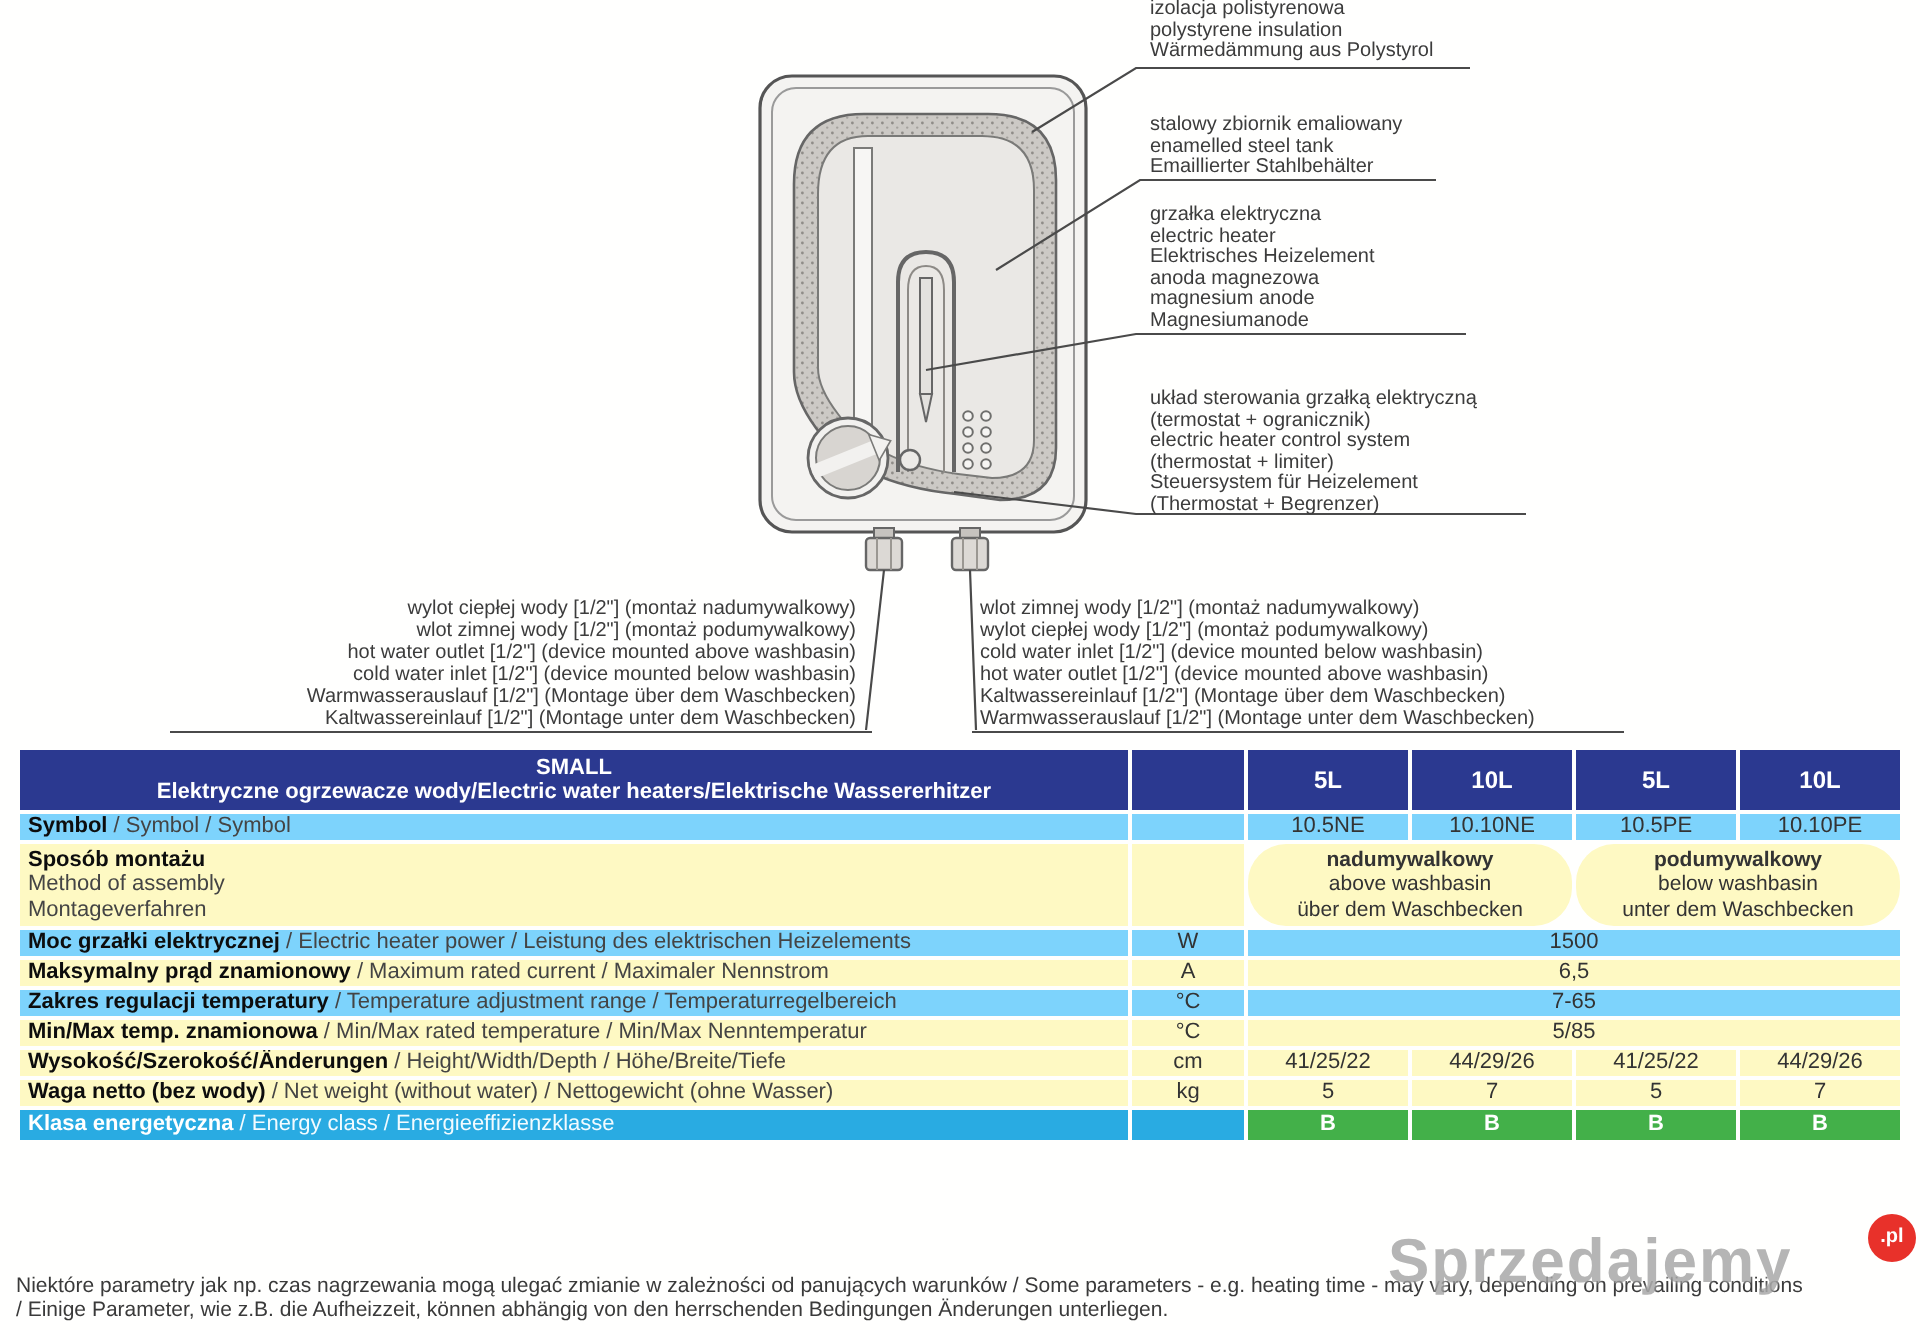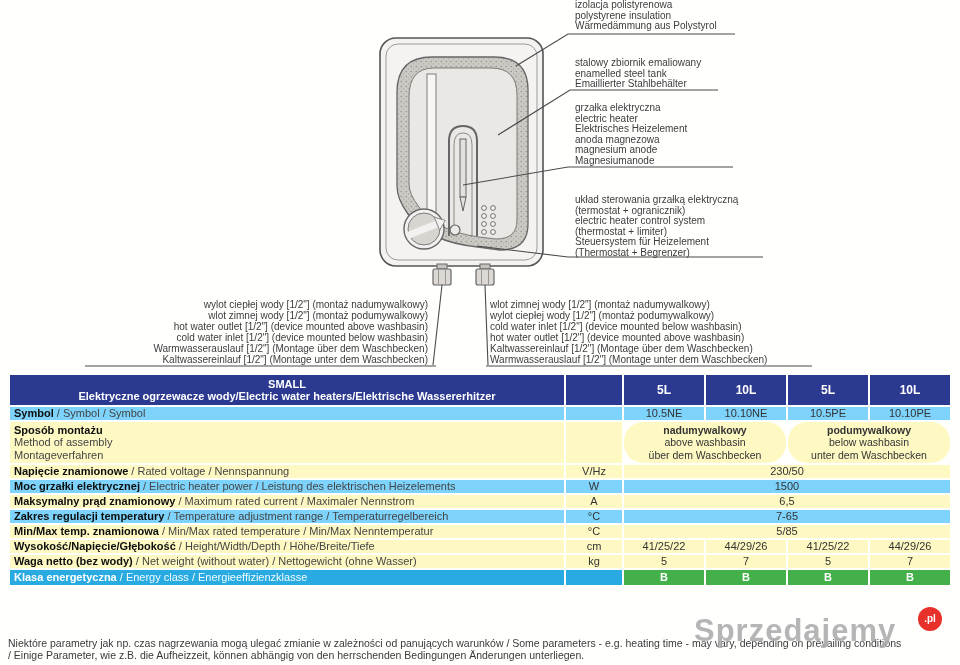--- a/index.html
+++ b/index.html
@@ -34,21 +34,21 @@
   td.grp{text-align:center;font-size:10.5px;line-height:13px;border-radius:19px;}
   tr.energy td.cyan{background:#29abe2;color:#fff;}
   tr.energy td.cyan b{color:#fff;}
   tr.energy td.cyan span{color:#f2fbff;}
   tr.energy td.greenb{background:#43b049;color:#fff;font-weight:bold;text-align:center;height:15px;}
   
   .footer{position:absolute;left:8px;top:637px;font-size:10.5px;line-height:12px;color:#3a3a3a;width:944px;}
   
   .watermark{position:absolute;left:694px;top:613px;font-size:31px;font-weight:bold;
              color:rgba(120,120,120,0.55);letter-spacing:1px;text-shadow:0 0 2px rgba(255,255,255,0.8);}
-  .wm-badge{position:absolute;left:224px;top:-6px;width:24px;height:24px;border-radius:50%;
+  .wm-badge{position:absolute;left:240px;top:-6px;width:24px;height:24px;border-radius:50%;
             background:#e8312a;color:#fff;font-size:10px;font-weight:bold;line-height:24px;
             text-align:center;letter-spacing:0;text-shadow:none;}
 </style>
 </head>
 <body>
 
 <div class="page">
 
   <svg class="diag-svg" width="960" height="372" viewBox="0 0 960 372">
     <defs>
@@ -200,25 +200,20 @@
 über dem Waschbecken</span>
         </td>
         <td class="grp" colspan="2">
           <b class="blk">podumywalkowy</b>
           <span class="blk ml">below washbasin
 unter dem Waschbecken</span>
         </td>
       </tr>
 
 
-      <tr class="gray">
-        <td class="desc"><b>Napięcie znamionowe</b><span> / Rated voltage / Nennspannung</span></td>
-        <td class="unit">V/Hz</td>
-        <td class="val" colspan="4">230/50</td>
-      </tr>
 
       <tr class="white">
         <td class="desc"><b>Moc grzałki elektrycznej</b><span> / Electric heater power / Leistung des elektrischen Heizelements</span></td>
         <td class="unit">W</td>
         <td class="val" colspan="4">1500</td>
       </tr>
 
       <tr class="gray">
         <td class="desc"><b>Maksymalny prąd znamionowy</b><span> / Maximum rated current / Maximaler Nennstrom</span></td>
         <td class="unit">A</td>
@@ -232,21 +227,21 @@
       </tr>
 
       <tr class="gray">
         <td class="desc"><b>Min/Max temp. znamionowa</b><span> / Min/Max rated temperature / Min/Max Nenntemperatur</span></td>
         <td class="unit">°C</td>
         <td class="val" colspan="4">5/85</td>
       </tr>
 
 
       <tr class="gray">
-        <td class="desc"><b>Wysokość/Napięcie/Głębokość</b><span> / Height/Width/Depth / Höhe/Breite/Tiefe</span></td>
+        <td class="desc"><b>Wysokość/Szerokość/Änderungen</b><span> / Height/Width/Depth / Höhe/Breite/Tiefe</span></td>
         <td class="unit">cm</td>
         <td class="val">41/25/22</td>
         <td class="val">44/29/26</td>
         <td class="val">41/25/22</td>
         <td class="val">44/29/26</td>
       </tr>
 
 
       <tr class="gray">
         <td class="desc"><b>Waga netto (bez wody)</b><span> / Net weight (without water) / Nettogewicht (ohne Wasser)</span></td>

